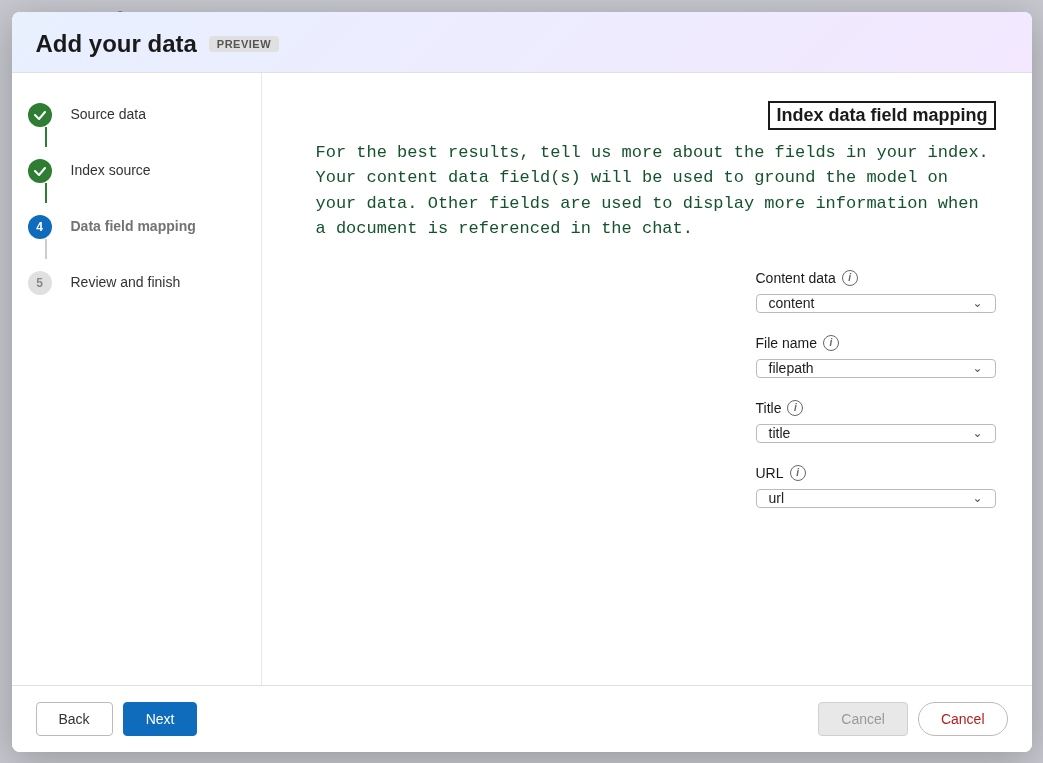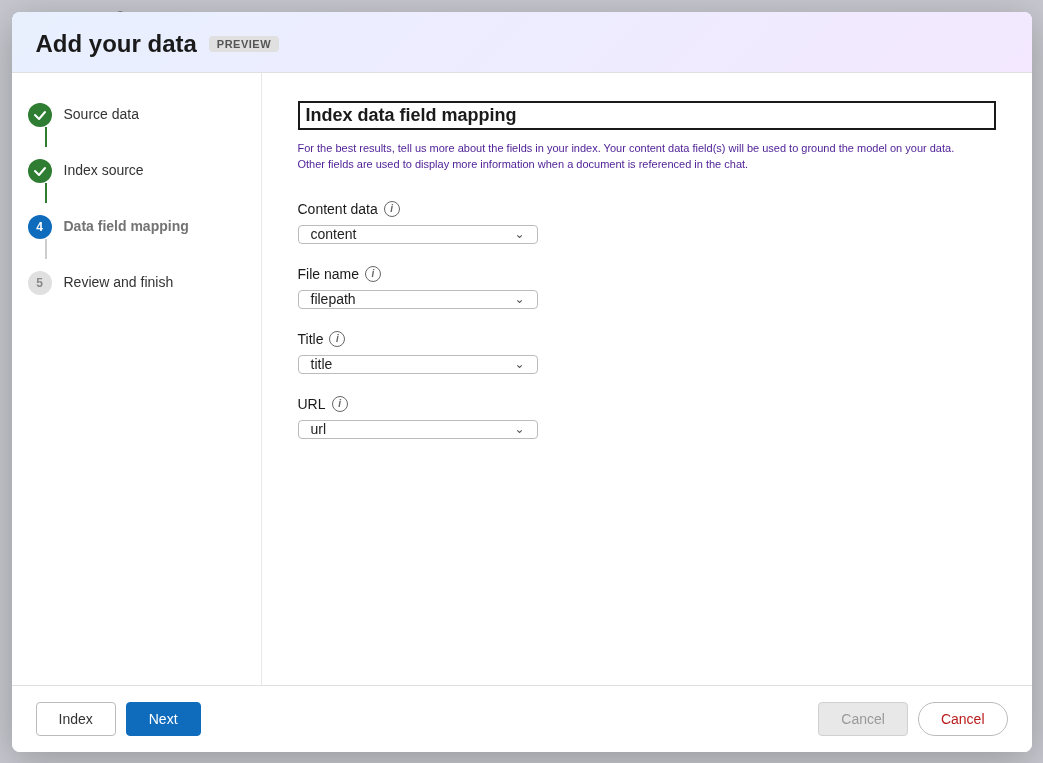--- a/index.html
+++ b/index.html
@@ -79,21 +79,21 @@
       border-right: 1px solid #e8e8e8;
       padding: 24px 16px;
       display: flex;
       flex-direction: column;
       gap: 0;
       background: #fff;
     }
     .step-item {
       display: flex;
       align-items: flex-start;
-      gap: 12px;
+      gap: 19px;
       padding: 6px 0;
       position: relative;
     }
     .step-connector {
       width: 2px;
       height: 20px;
       background: #2e7d32;
       margin-left: 12px;
     }
     .step-connector.pending {
@@ -131,36 +131,38 @@
       font-weight: 600;
       color: #737373;
     }
     
     .main-content {
       flex: 1;
       padding: 28px 36px;
       overflow-y: auto;
       display: flex;
       flex-direction: column;
+      align-items: flex-end;
     }
     .section-title {
       font-size: 18px;
       font-weight: 600;
       color: #1a1a1a;
       border: 2px solid #1a1a1a;
       display: inline-block;
       padding: 2px 6px;
       margin-bottom: 10px;
     }
     .section-description {
-      font-size: 11px;
-      color: #4c1d95;
+      font-size: 17px;
+      color: #14532d;
       line-height: 1.5;
       margin-bottom: 28px;
       max-width: 680px;
+      font-family: Liberation Mono, monospace;
     }
     .field-group {
       margin-bottom: 22px;
     }
     .field-label {
       display: flex;
       align-items: center;
       gap: 6px;
       font-size: 14px;
       font-weight: 500;
@@ -363,21 +365,21 @@
             <span>url</span>
             <span class="chevron-icon">⌄</span>
           </div>
         </div>
 
       </div>
     </div>
 
     <div class="modal-footer">
       <div class="footer-left">
-        <button class="btn btn-back">Index</button>
+        <button class="btn btn-back">Back</button>
         <button class="btn btn-next">Next</button>
       </div>
       <div class="footer-right">
         <button class="btn btn-create" disabled="">Cancel</button>
         <button class="btn btn-cancel">Cancel</button>
       </div>
     </div>
 
   </div>
 </div>

